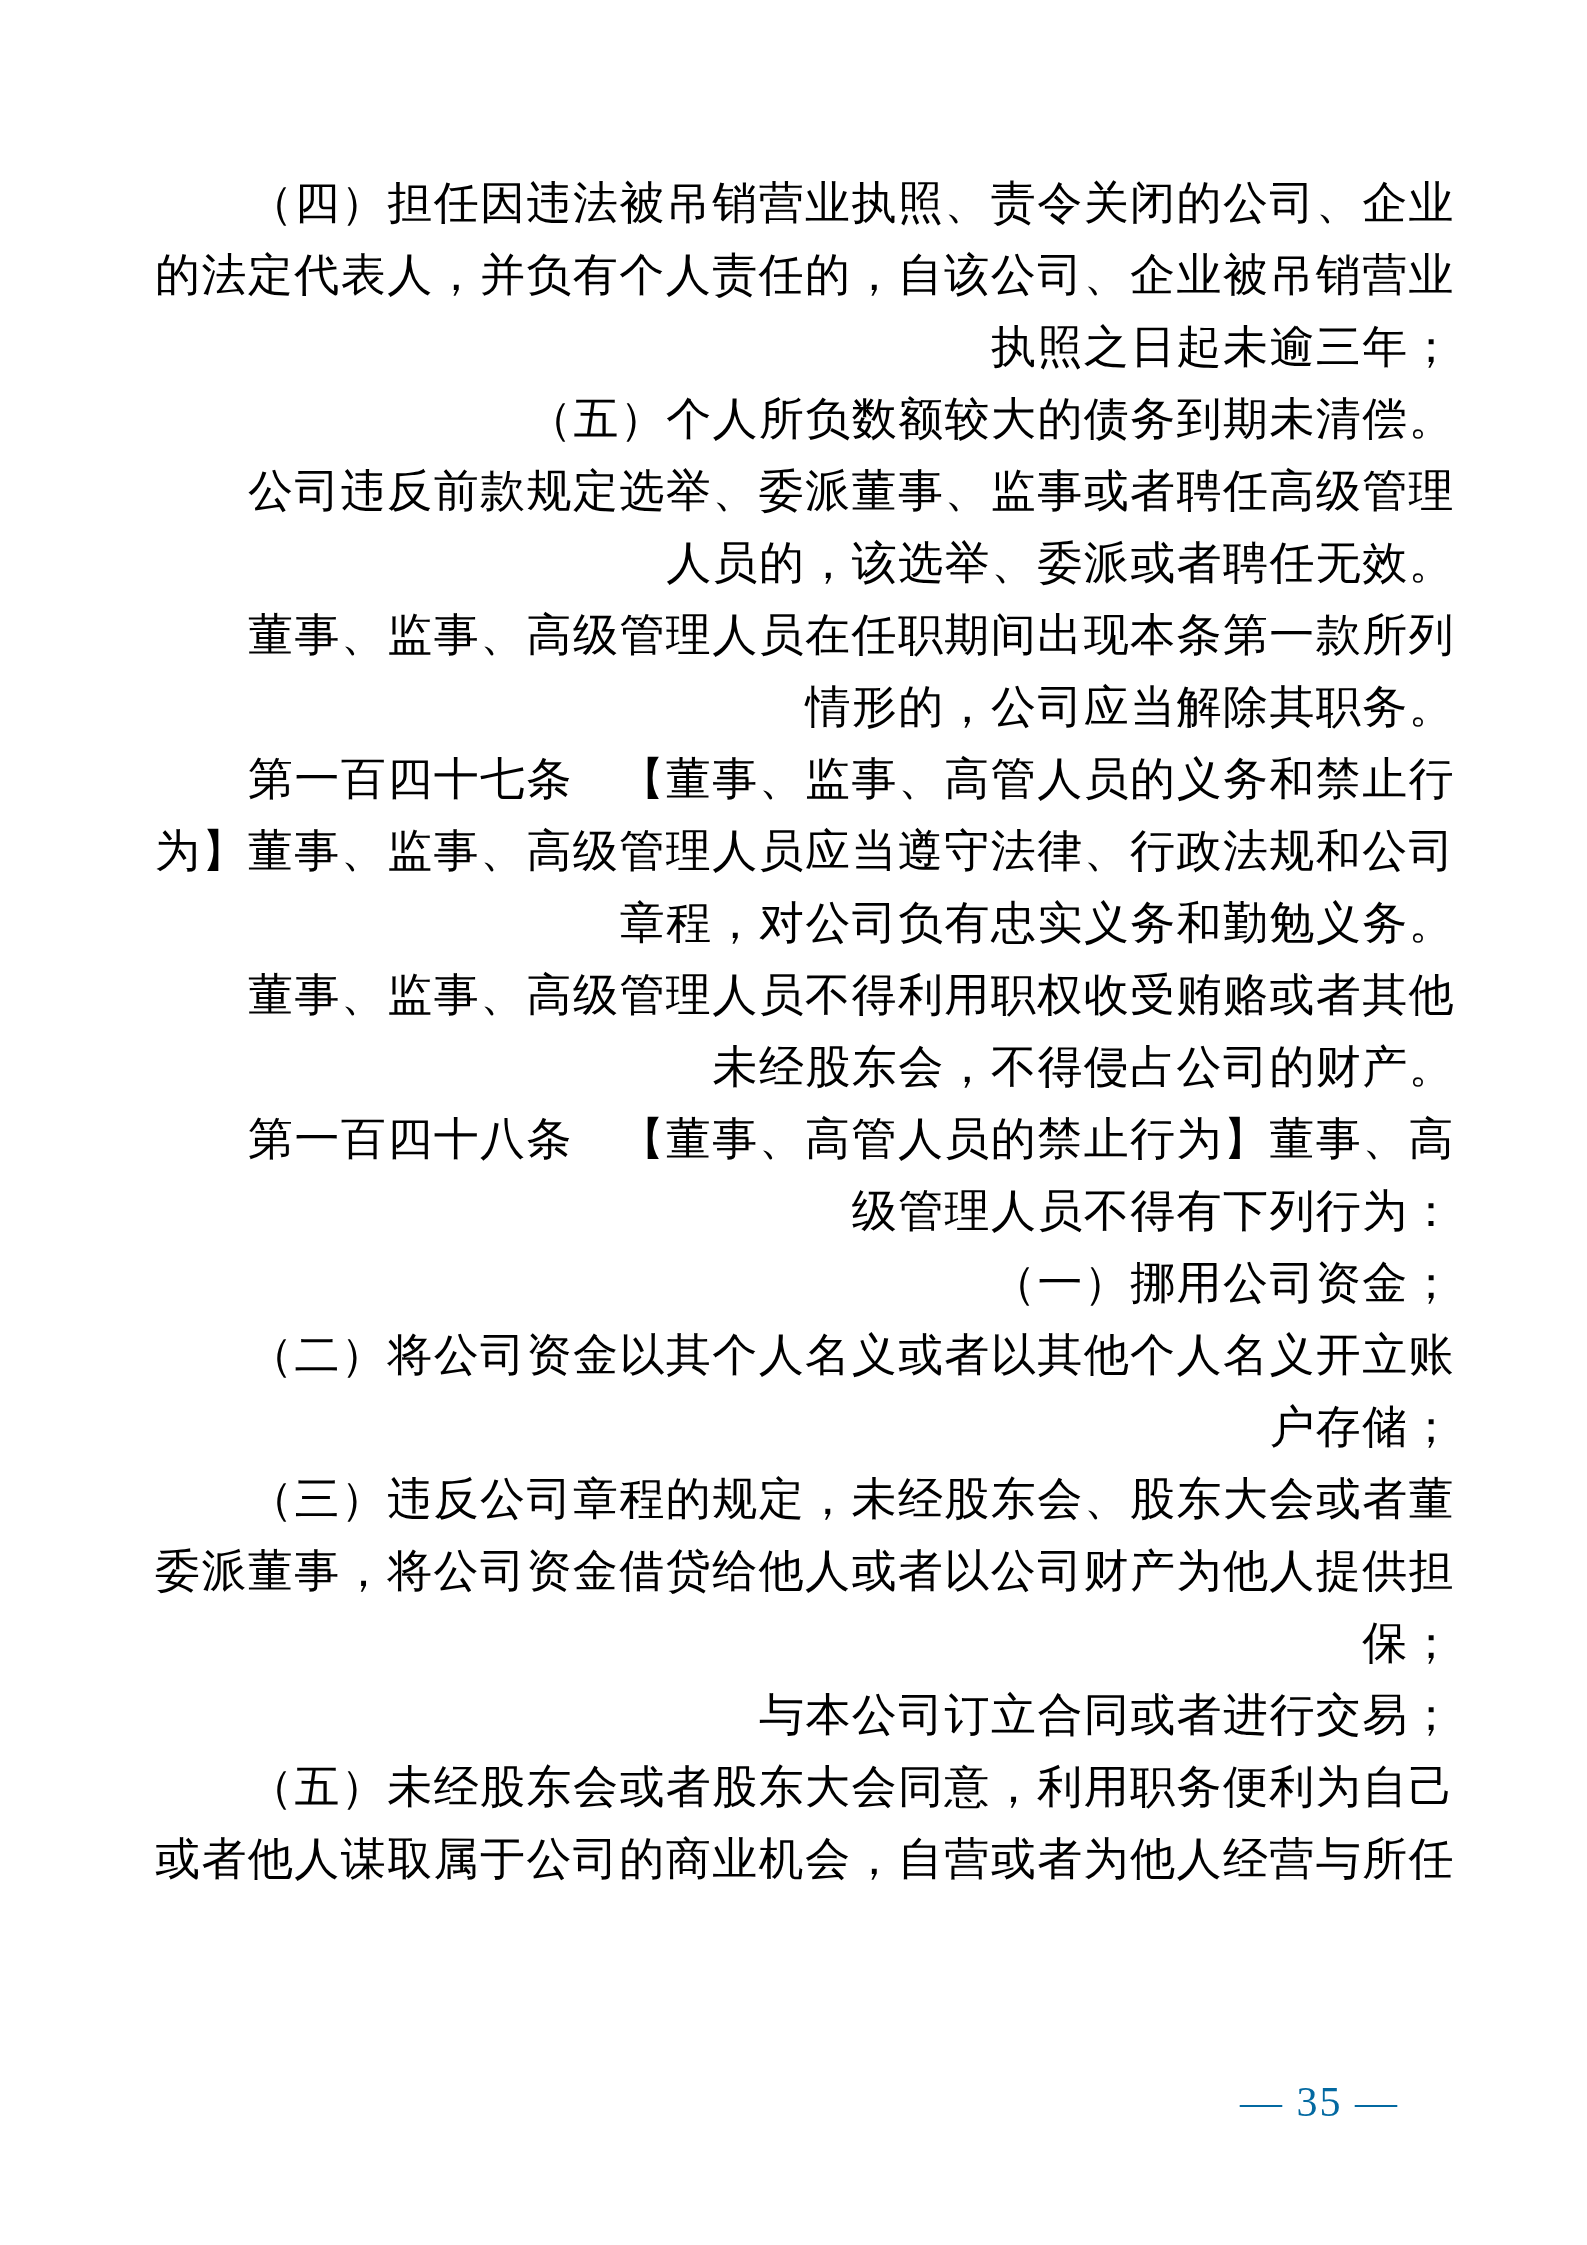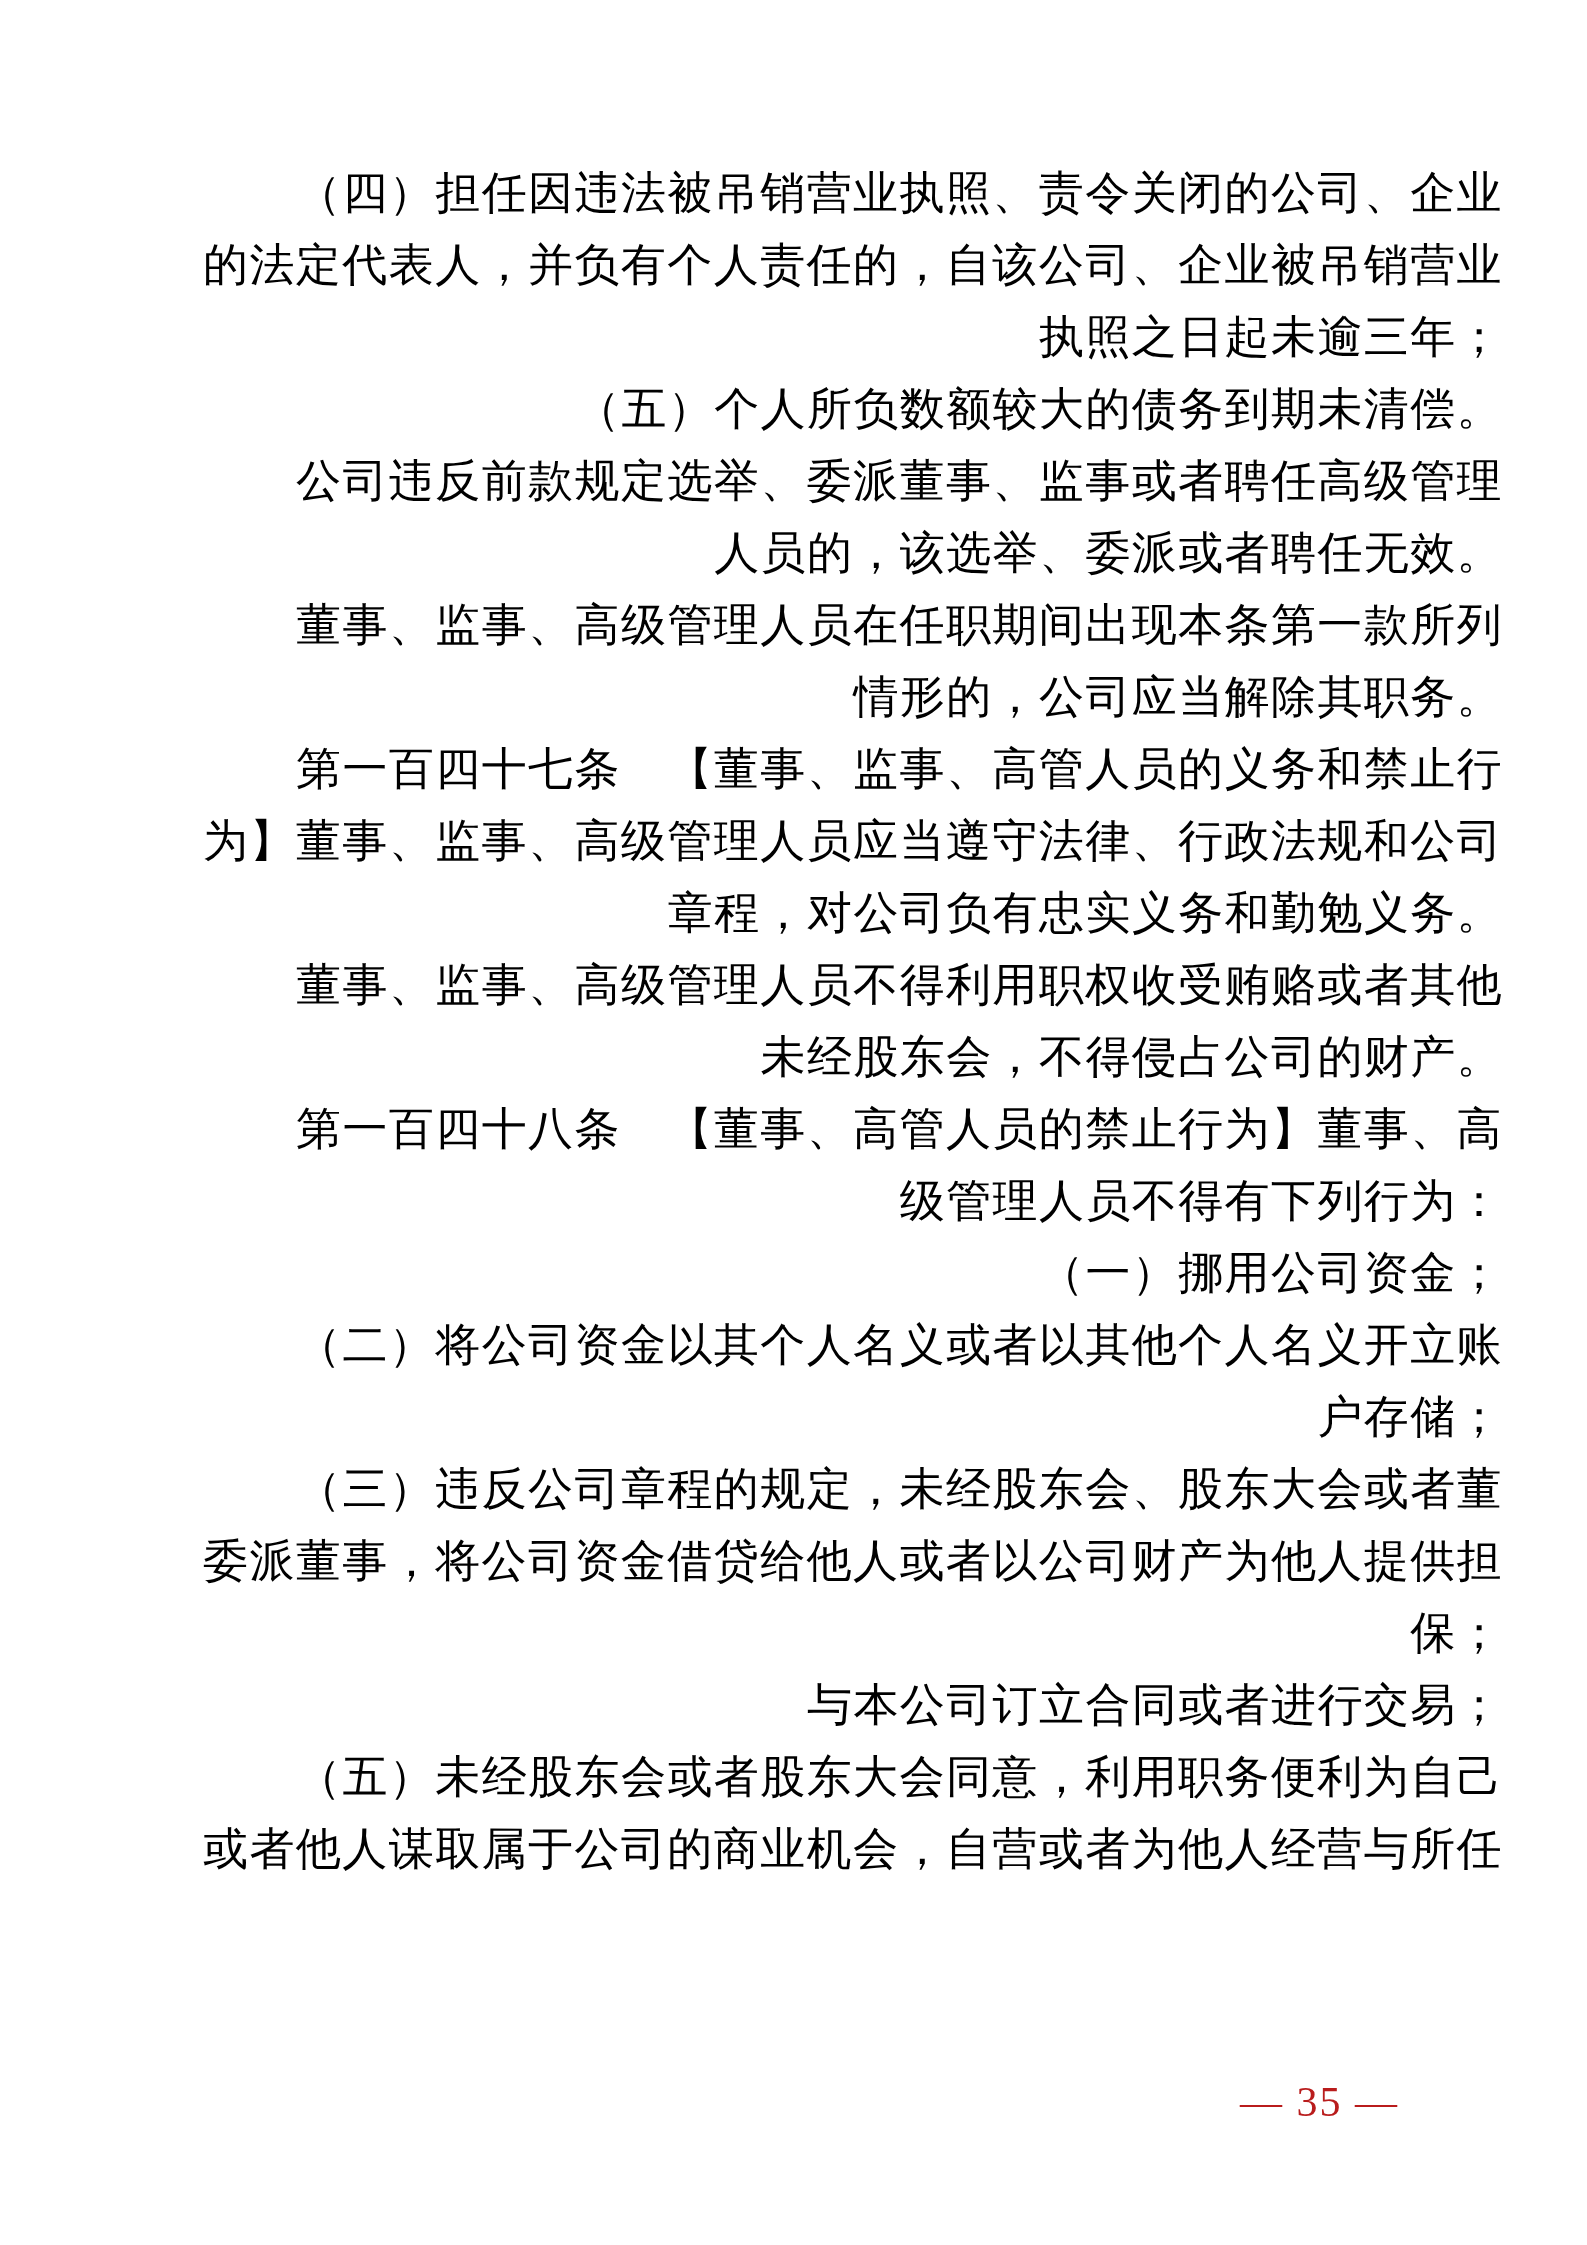--- a/index.html
+++ b/index.html
@@ -12,23 +12,22 @@
     width: 1587px;
     height: 2245px;
     background: #ffffff;
     overflow: hidden;
     font-family: "Liberation Serif", "DejaVu Serif", serif;
     color: #000000;
   }
   .text-block {
     position: absolute;
     left: 155px;
-    top: 157px;
+    top: 167px;
     width: 1300px;
-    margin-left: 48px;
   }
   .line {
     height: 72px;
     line-height: 72px;
     font-size: 45px;
     letter-spacing: 1.4px;
     white-space: nowrap;
     text-align: right;
     font-weight: 400;
   }
@@ -42,21 +41,21 @@
     padding-left: 93px;
   }
   .page-number {
     position: absolute;
     top: 2072px;
     right: 188px;
     height: 60px;
     line-height: 60px;
     font-size: 42px;
     letter-spacing: 2px;
-    color: #b91c1c;
+    color: #0369a1;
     font-family: "Liberation Serif", "DejaVu Serif", serif;
   }
 </style>
 </head>
 <body>
 
 <div class="page">
   <div class="text-block">
       <div class="line indent fill">（四）担任因违法被吊销营业执照、责令关闭的公司、企业</div>
       <div class="line fill">的法定代表人，并负有个人责任的，自该公司、企业被吊销营业</div>

